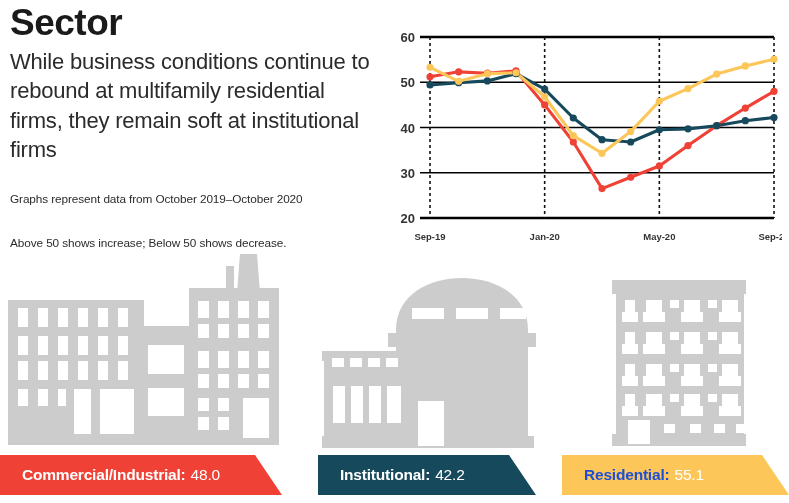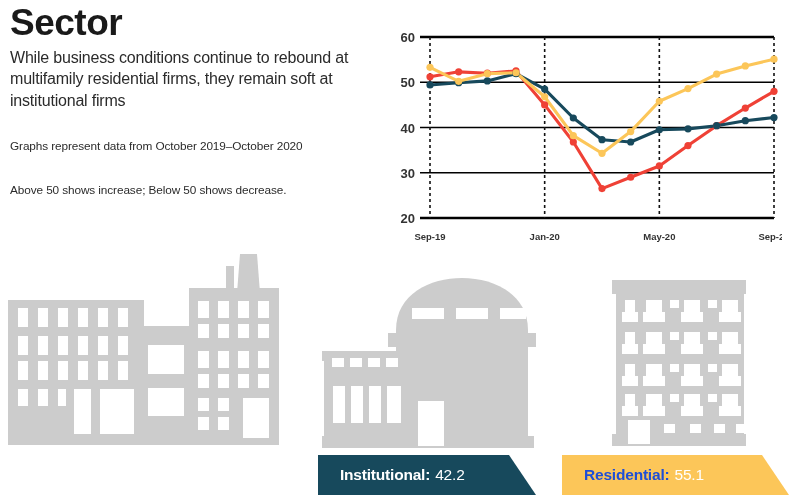--- a/index.html
+++ b/index.html
@@ -12,21 +12,21 @@
   }
   #root{position:relative;width:789px;height:355px;}
 
   
   .text-col{position:absolute;left:10px;top:4px;width:360px;}
   .title{
     font-size:37px;font-weight:bold;letter-spacing:-0.5px;
     color:#1a1a1a;line-height:1.0;margin:0 0 6px 0;
   }
   .subtitle{
-    font-size:16px;font-weight:400;color:#2b2b2b;
+    font-size:22px;font-weight:400;color:#2b2b2b;
     line-height:1.33;margin:0 0 20px 0;letter-spacing:-0.2px;
   }
   .note{
     font-size:11.8px;color:#2b2b2b;line-height:1.42;margin:0;
     letter-spacing:-0.1px;
   }
   .note span{display:block;white-space:nowrap;margin-top:27px;}
 
   
   .chart-wrap{position:absolute;left:382px;top:8px;width:400px;height:245px;}
@@ -327,20 +327,26 @@
           <rect x="664" y="176" width="11" height="9"></rect>
           <rect x="690" y="176" width="11" height="9"></rect>
           <rect x="714" y="176" width="11" height="9"></rect>
           <rect x="736" y="176" width="9" height="9"></rect>
         </g>
       </g>
     </svg>
   </div>
 
   <div class="banners">
+    <div class="banner banner-commercial">
+      <div class="banner-inner">
+        <span class="lbl">Commercial/Industrial:</span>
+        <span class="val">48.0</span>
+      </div>
+    </div>
     <div class="banner banner-institutional">
       <div class="banner-inner">
         <span class="lbl">Institutional:</span>
         <span class="val">42.2</span>
       </div>
     </div>
     <div class="banner banner-residential">
       <div class="banner-inner">
         <span class="lbl">Residential:</span>
         <span class="val">55.1</span>

